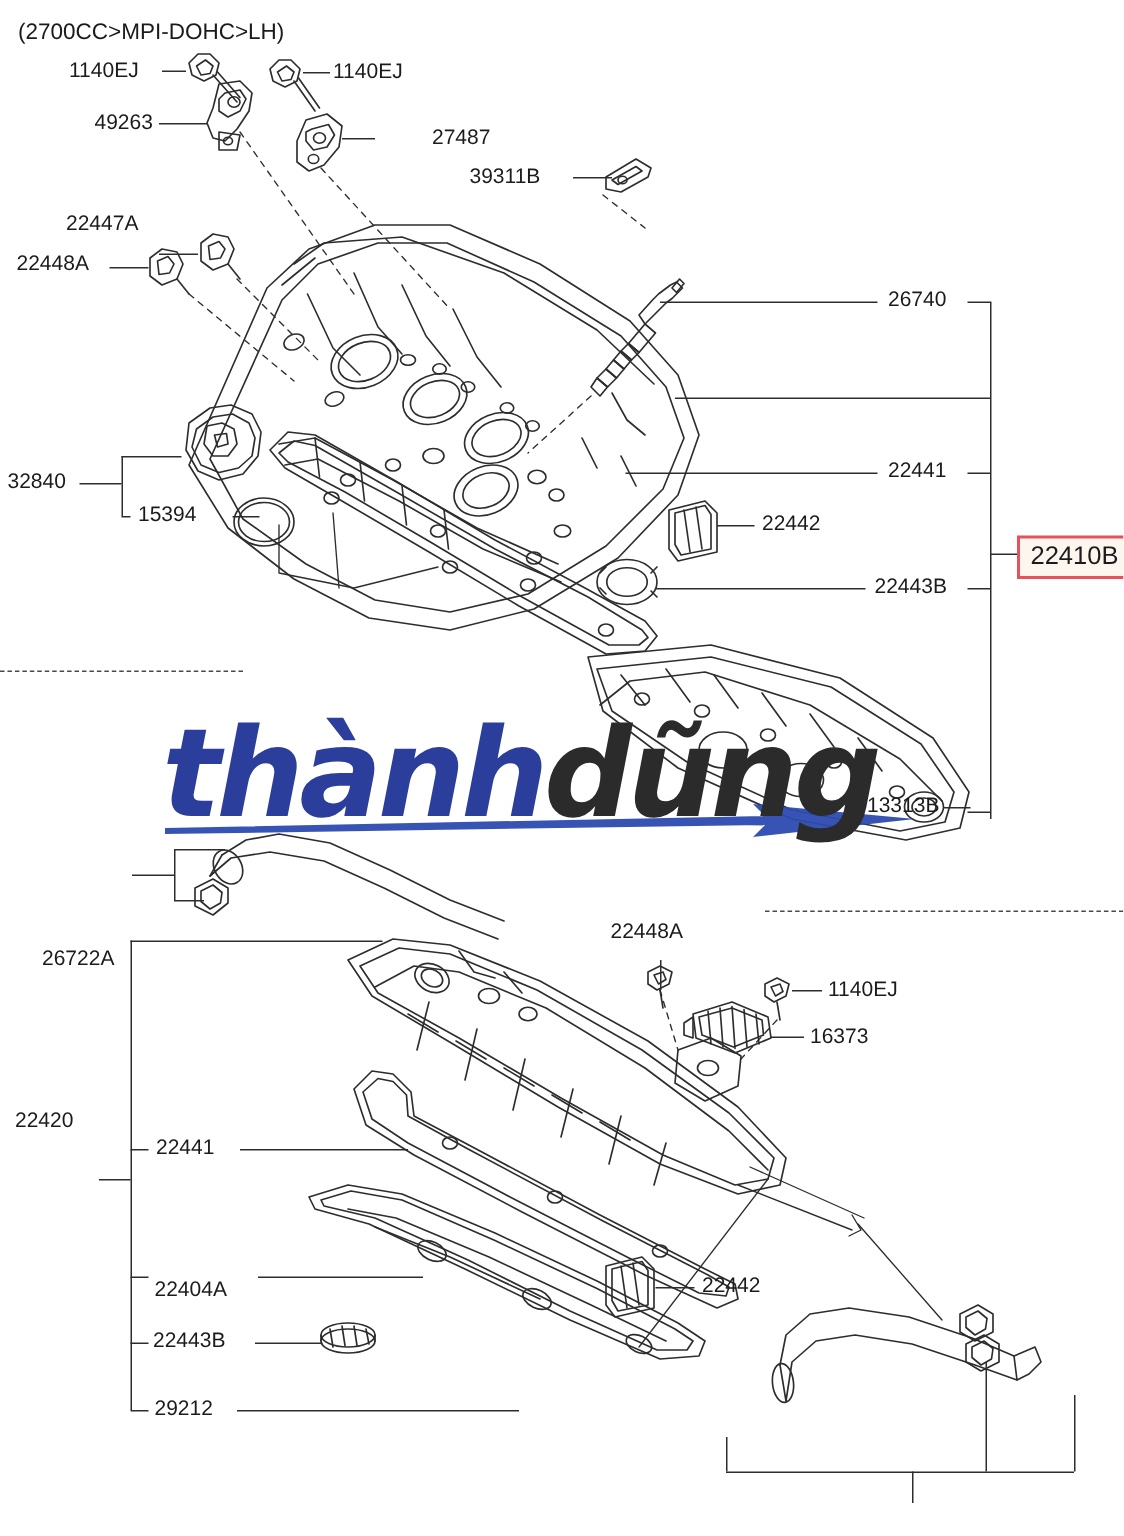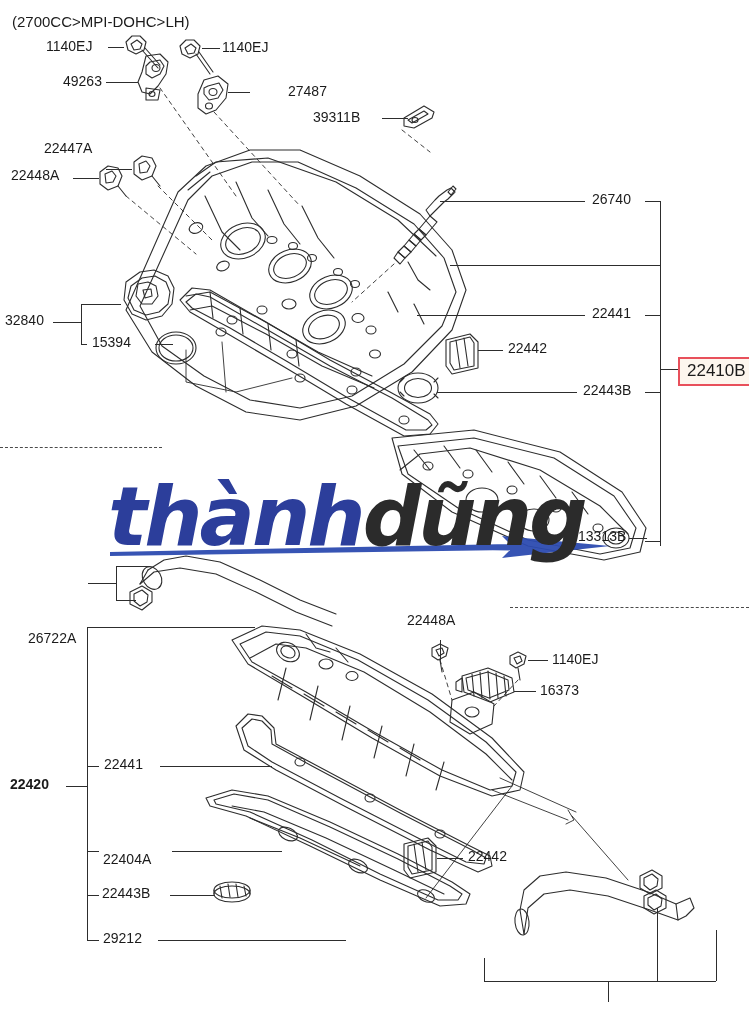--- a/index.html
+++ b/index.html
@@ -424,21 +424,21 @@
   <div class="lbl" style="left:578px;top:529px;">13313B</div>
 
   <div class="hl" style="left:678px;top:357px;">22410B</div>
 
   <div class="lbl" style="left:28px;top:586px;margin-top:45px;">26722A</div>
 
   <div class="lbl" style="left:407px;top:613px;">22448A</div>
   <div class="lbl" style="left:552px;top:652px;">1140EJ</div>
   <div class="lbl" style="left:540px;top:683px;">16373</div>
 
-  <div class="lbl" style="left:10px;top:777px;font-weight:bold;">22420</div>
+  <div class="lbl" style="left:10px;top:739px;">22420</div>
   <div class="lbl" style="left:104px;top:757px;">22441</div>
   <div class="lbl" style="left:103px;top:852px;">22404A</div>
   <div class="lbl" style="left:102px;top:886px;">22443B</div>
   <div class="lbl" style="left:103px;top:931px;">29212</div>
 
   <div class="lbl" style="left:468px;top:849px;">22442</div>
   <div class="lbl" style="left:584px;top:1055px;margin-left:16px;">26711</div>
 
 </div>
 

